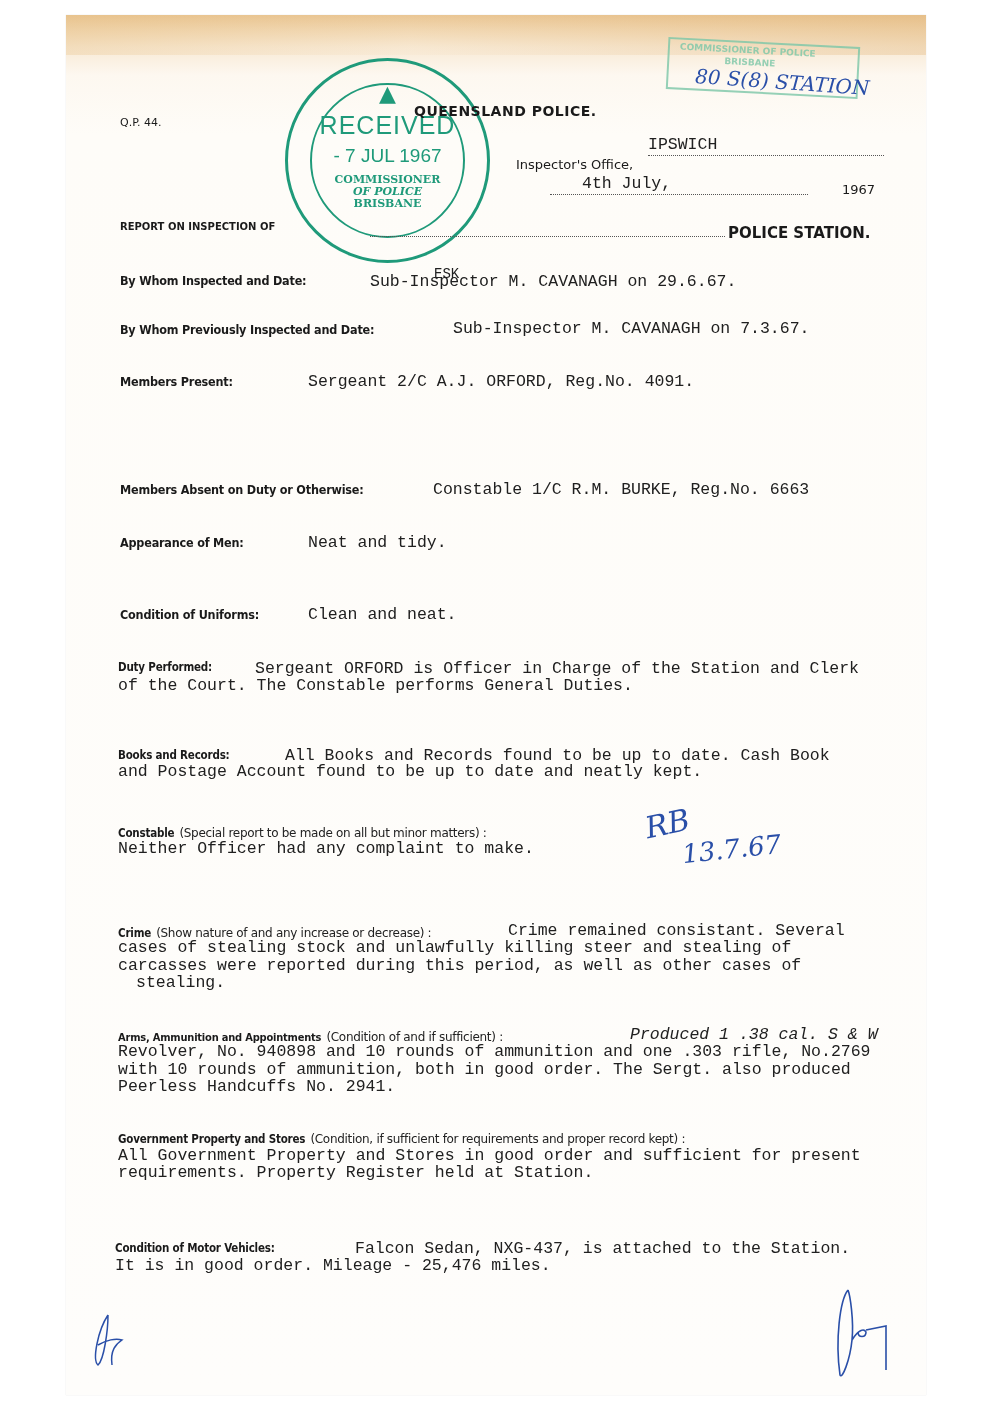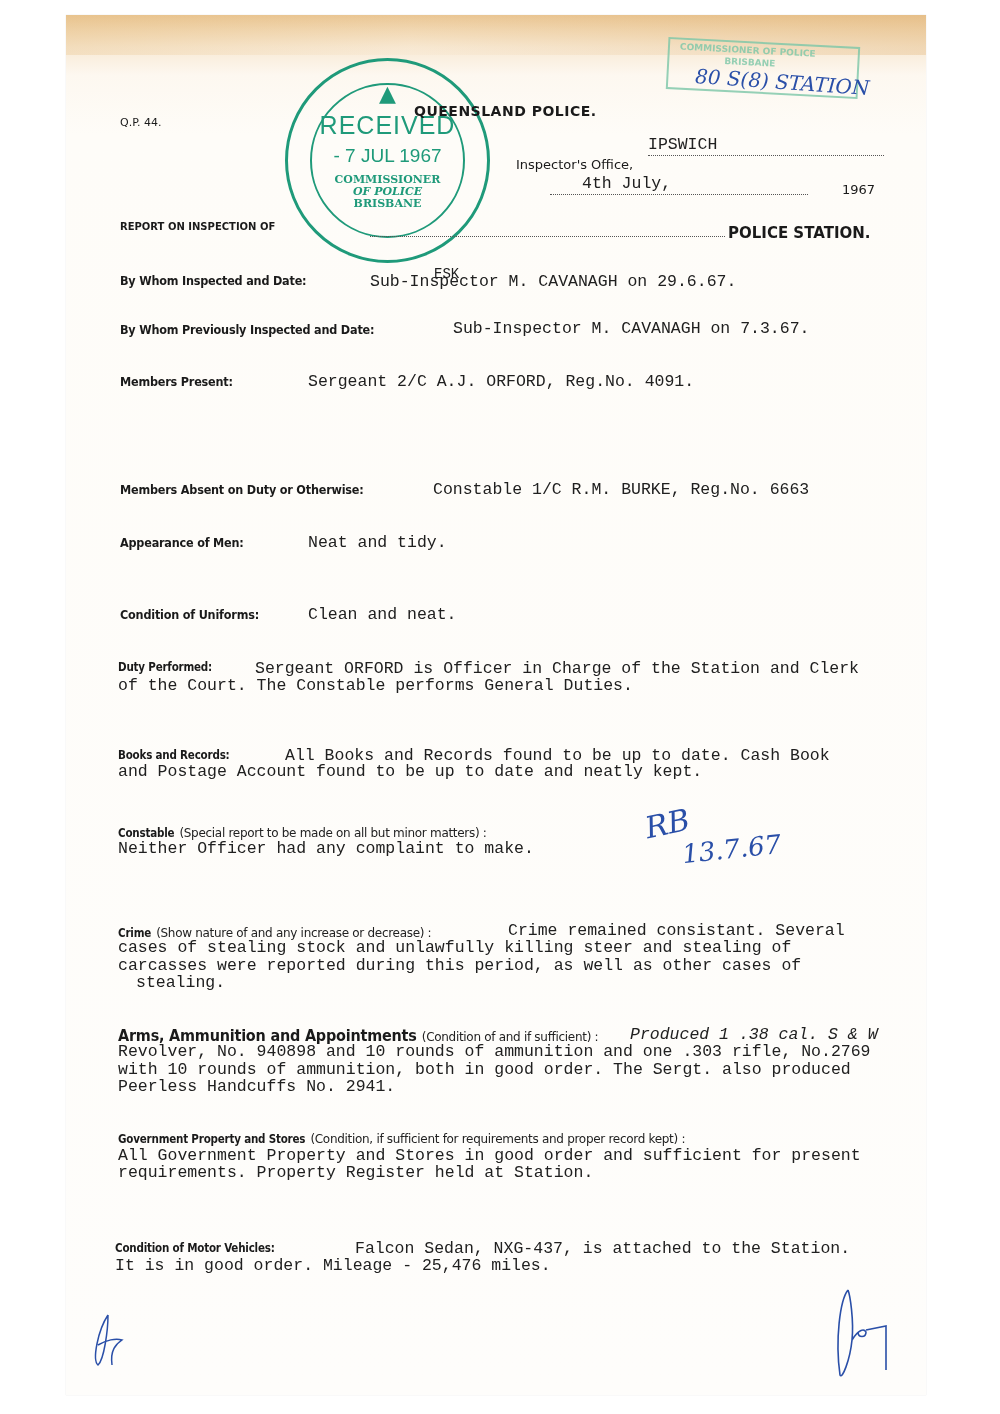--- a/index.html
+++ b/index.html
@@ -130,21 +130,21 @@
 <div class="abs" style="left:118px;top:922px;">
   <span class="lbl" style="font-size:11.5px;">Crime</span>
   <span class="lbl-small">(Show nature of and any increase or decrease) :</span>
 </div>
 <div class="abs typed" style="left:508px;top:922px;">Crime remained consistant.  Several</div>
 <div class="abs typed" style="left:118px;top:939px;">cases of stealing stock and unlawfully killing steer and stealing of</div>
 <div class="abs typed" style="left:118px;top:957px;">carcasses were reported during this period, as well as other cases of</div>
 <div class="abs typed" style="left:118px;top:974px;margin-left:18px;">stealing.</div>
 
 <div class="abs" style="left:118px;top:1026px;">
-  <span class="lbl" style="font-size:16px;text-align:right;">Arms, Ammunition and Appointments</span>
+  <span class="lbl" style="font-size:11px;text-align:right;">Arms, Ammunition and Appointments</span>
   <span class="lbl-small">(Condition of and if sufficient) :</span>
 </div>
 <div class="abs typed" style="left:630px;top:1026px;font-style:italic;">Produced 1 .38 cal. S &amp; W</div>
 <div class="abs typed" style="left:118px;top:1043px;">Revolver, No. 940898 and 10 rounds of ammunition and one .303 rifle, No.2769</div>
 <div class="abs typed" style="left:118px;top:1061px;">with 10 rounds of ammunition, both in good order.  The Sergt. also produced</div>
 <div class="abs typed" style="left:118px;top:1078px;">Peerless Handcuffs No. 2941.</div>
 
 <div class="abs" style="left:118px;top:1128px;">
   <span class="lbl" style="font-size:11.5px;">Government Property and Stores</span>
   <span class="lbl-small">(Condition, if sufficient for requirements and proper record kept) :</span>

